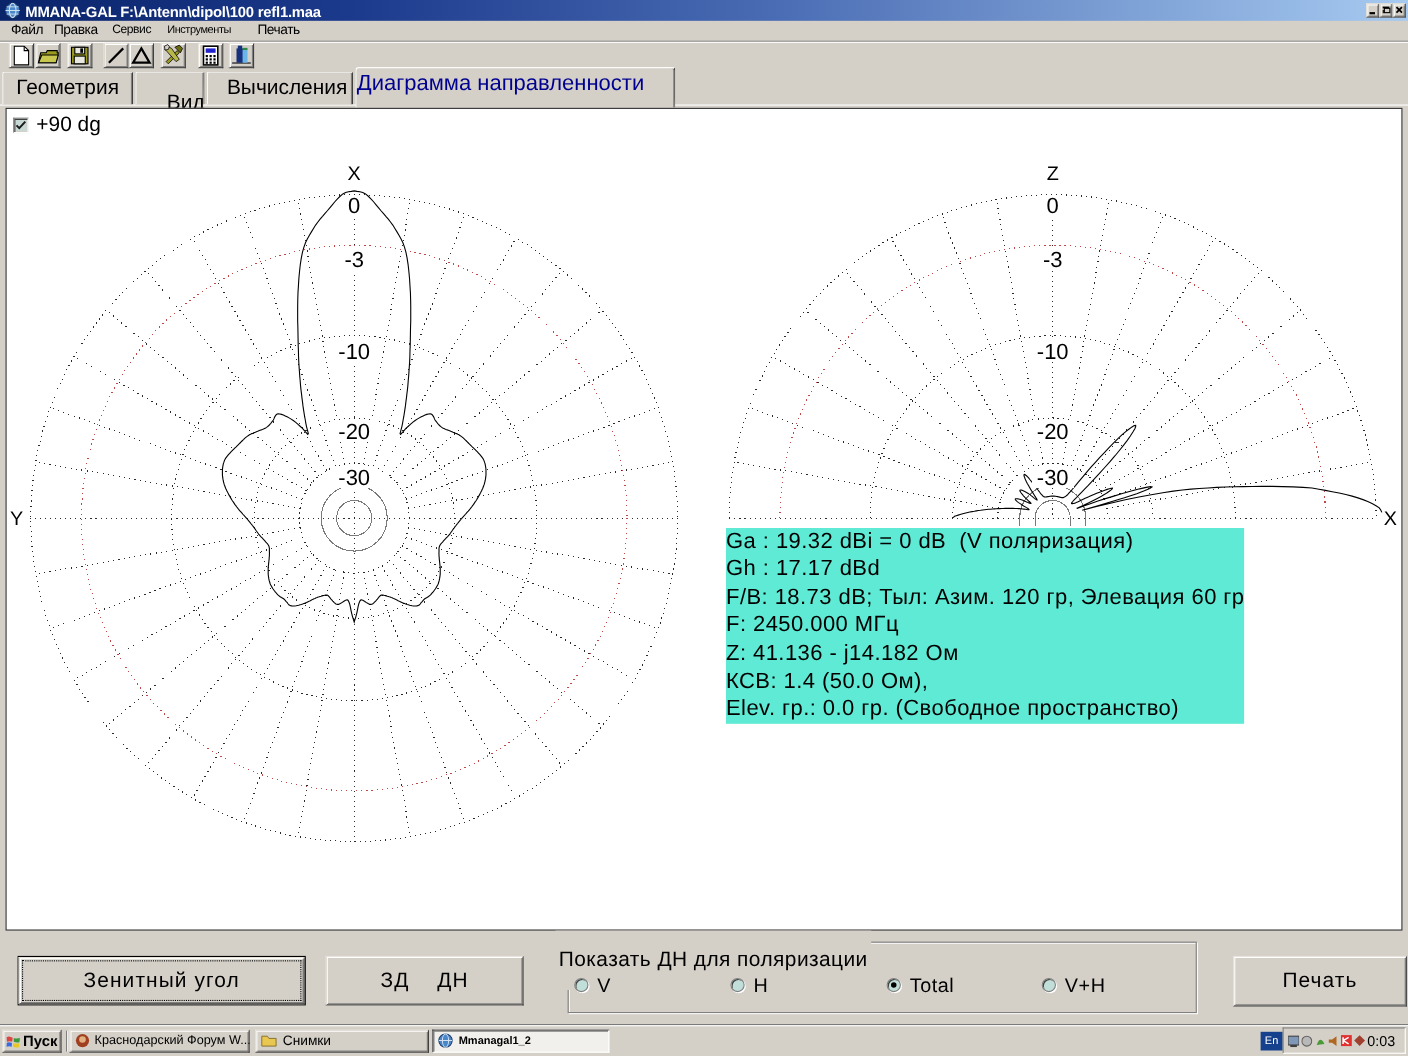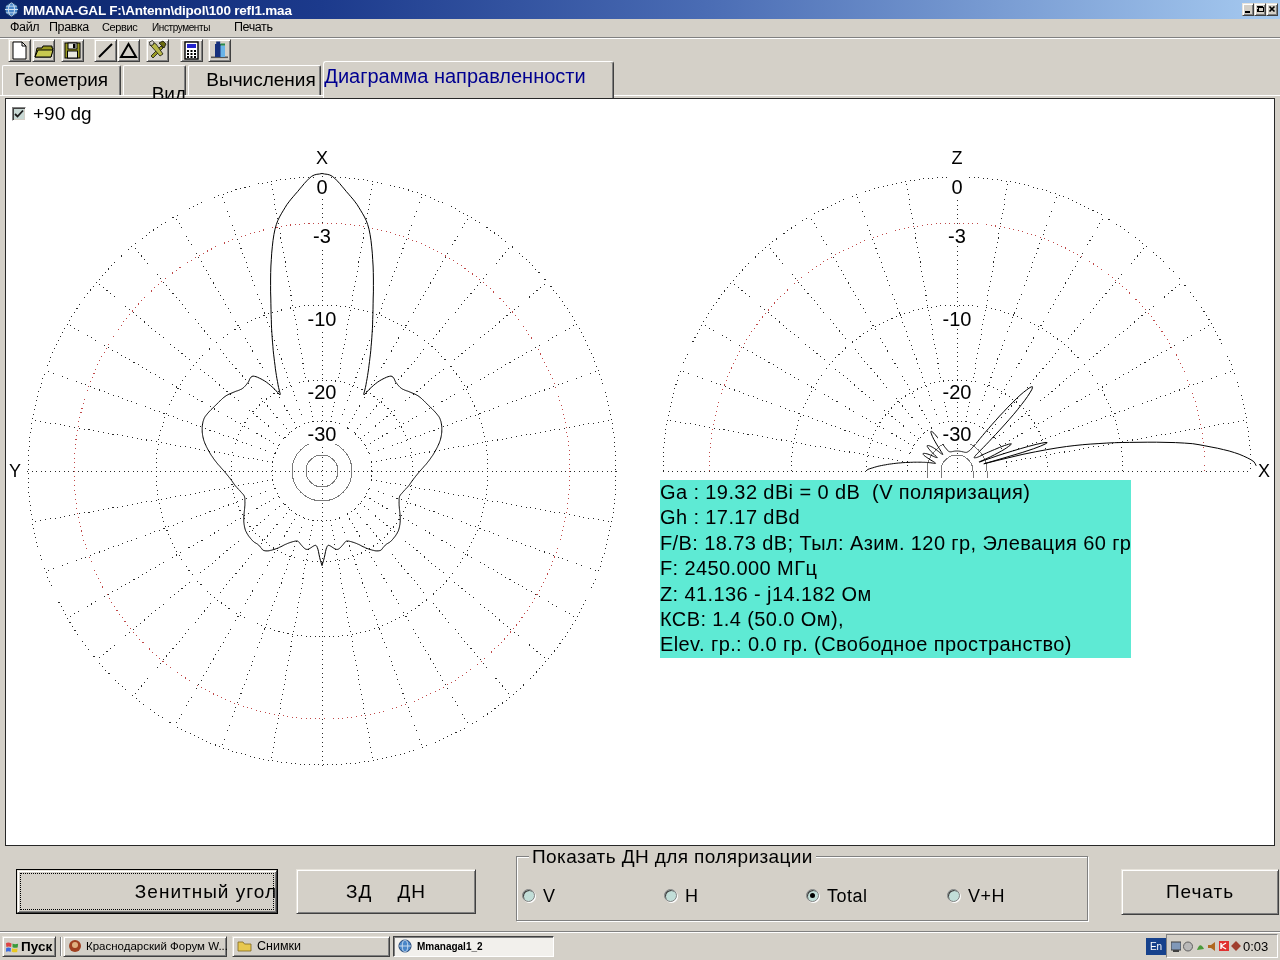--- a/index.html
+++ b/index.html
@@ -202,24 +202,24 @@
 <text x="316" y="65" font-size="18" text-anchor="middle" font-family="Liberation Sans, sans-serif">X</text>
 <text x="9" y="378" font-size="18" text-anchor="middle" font-family="Liberation Sans, sans-serif">Y</text>
 <text x="951" y="65" font-size="18" text-anchor="middle" font-family="Liberation Sans, sans-serif">Z</text>
 <text x="1258" y="378" font-size="18" text-anchor="middle" font-family="Liberation Sans, sans-serif">X</text>
 </svg>
   </div>
 <div class="abs" style="left:660px;top:480px;font-size:20px;letter-spacing:0.4px;line-height:25.4px;background:#5eead4;white-space:nowrap">Ga : 19.32 dBi = 0 dB&nbsp; (V поляризация)<br>Gh : 17.17 dBd<br>F/B: 18.73 dB; Тыл: Азим. 120 гр, Элевация 60 гр<br>F: 2450.000 МГц<br>Z: 41.136 - j14.182 Ом<br>КСВ: 1.4 (50.0 Ом),<br>Elev. гр.: 0.0 гр. (Свободное пространство)</div>
 <div class="abs" style="left:16px;top:869px;width:262px;height:45px;border:1px solid #000;background:#d4d0c8"></div>
 <div class="abs btn" style="left:17px;top:870px;width:260px;height:43px;"></div>
 <div class="abs" style="left:21px;top:874px;width:252px;height:35px;outline:1px dotted #000;outline-offset:0px"></div>
-<div class="abs" style="left:17px;top:870px;width:260px;height:43px;text-align:right;line-height:43px;font-size:19px;letter-spacing:1px">Зенитный угол</div>
+<div class="abs" style="left:17px;top:870px;width:260px;height:43px;text-align:center;line-height:43px;font-size:19px;letter-spacing:1px">Зенитный угол</div>
 <div class="abs btn" style="left:296px;top:869px;width:180px;height:45px;line-height:43px;font-size:19px;letter-spacing:1px">ЗД&nbsp;&nbsp;&nbsp;&nbsp;ДН</div>
 <div class="abs" style="left:516px;top:856px;width:572px;height:65px;border:1px solid #808080;box-shadow:inset 1px 1px 0 #fff, 1px 1px 0 #fff"></div>
-<div class="abs" style="left:529px;top:846px;font-size:19px;letter-spacing:0.4px;background:#d4d0c8;padding:0 3px">Показать ДН для поляризации</div>
+<div class="abs" style="left:505px;top:846px;font-size:19px;letter-spacing:0.4px;background:#d4d0c8;padding:16px 3px">Показать ДН для поляризации</div>
 <div class="abs" style="left:522px;top:889px;width:13px;height:13px;border-radius:50%;background:#c2ded8;border:1px solid #808080;box-shadow:inset 1px 1px 0 #404040, 1px 1px 0 #fff"></div>
 <div class="abs" style="left:543px;top:886px;font-size:18px;letter-spacing:0.5px">V</div>
 <div class="abs" style="left:664px;top:889px;width:13px;height:13px;border-radius:50%;background:#c2ded8;border:1px solid #808080;box-shadow:inset 1px 1px 0 #404040, 1px 1px 0 #fff"></div>
 <div class="abs" style="left:685px;top:886px;font-size:18px;letter-spacing:0.5px">H</div>
 <div class="abs" style="left:806px;top:889px;width:13px;height:13px;border-radius:50%;background:#c2ded8;border:1px solid #808080;box-shadow:inset 1px 1px 0 #404040, 1px 1px 0 #fff"></div>
 <div class="abs" style="left:810px;top:893px;width:5px;height:5px;border-radius:50%;background:#000"></div>
 <div class="abs" style="left:827px;top:886px;font-size:18px;letter-spacing:0.5px">Total</div>
 <div class="abs" style="left:947px;top:889px;width:13px;height:13px;border-radius:50%;background:#c2ded8;border:1px solid #808080;box-shadow:inset 1px 1px 0 #404040, 1px 1px 0 #fff"></div>
 <div class="abs" style="left:968px;top:886px;font-size:18px;letter-spacing:0.5px">V+H</div>
 <div class="abs btn" style="left:1121px;top:869px;width:158px;height:46px;line-height:44px;font-size:19px;letter-spacing:1px">Печать</div>

